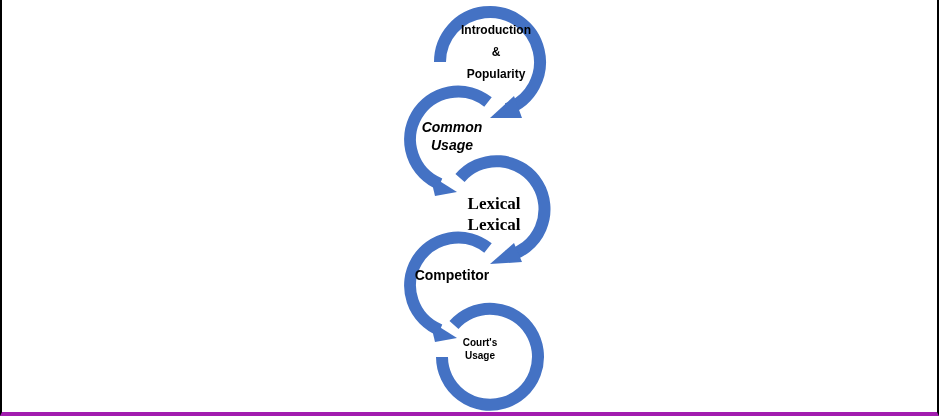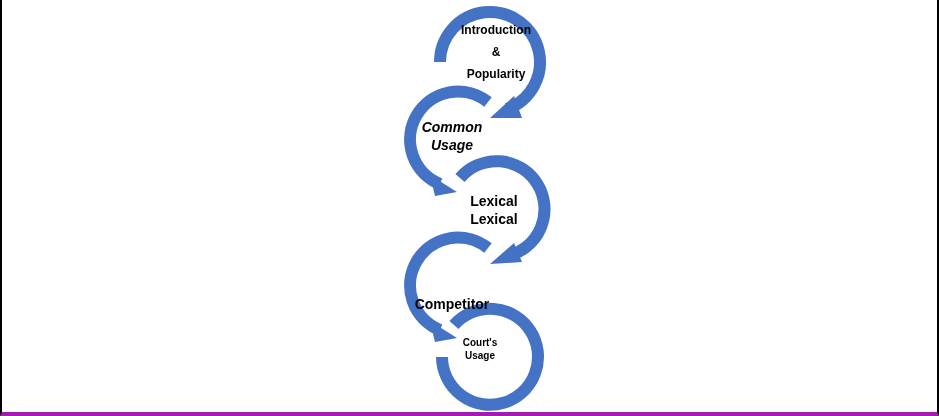--- a/index.html
+++ b/index.html
@@ -19,22 +19,22 @@
       font-family: "Liberation Sans", sans-serif;
       font-weight: bold;
       color: #000;
       text-align: center;
       line-height: 1.25;
       white-space: nowrap;
     }
     .lbl span { display: block; }
     .s1 { font-size: 12px; line-height: 22px; left: 444px; top: 19px; width: 100px; }
     .s2 { font-size: 14px; left: 400px; top: 119px; width: 100px; font-style: italic; }
-    .s3 { font-size: 14px; left: 442px; top: 193px; width: 100px; }
-    .s4 { font-size: 14px; left: 400px; top: 267px; width: 100px; margin-top: 29px; }
+    .s3 { font-size: 17px; left: 442px; top: 193px; width: 100px; font-family: Liberation Serif, serif; }
+    .s4 { font-size: 14px; left: 400px; top: 267px; width: 100px; }
     .s5 { font-size: 10px; left: 428px; top: 337px; width: 100px; }
   </style>
 </head>
 <body>
 
 <div class="frame">
   <svg class="diagram" width="939" height="416">
 
     <path class="arc" d="M 438 62 A 50 50 0 1 1 505 109" fill="none" stroke-width="12" stroke="#4472C4"></path>
     <polygon class="head" points="512,96 520,118 488,118" fill="#4472C4"></polygon>

